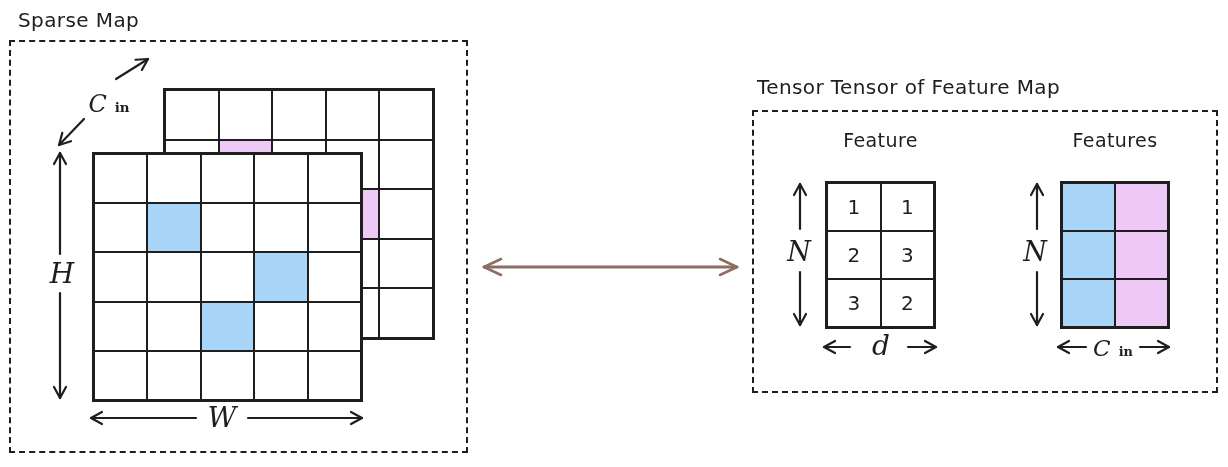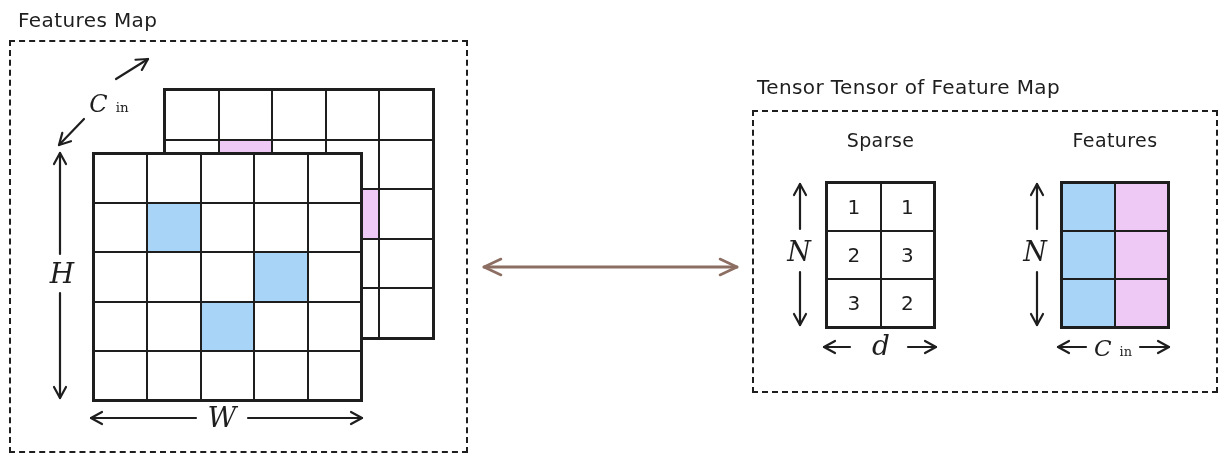--- a/index.html
+++ b/index.html
@@ -28,38 +28,38 @@
 
   .hand{position:absolute;font-family:"DejaVu Sans","Liberation Sans",sans-serif;color:var(--ink);letter-spacing:0.4px;z-index:6;}
   .fm-title{left:18px;top:8px;font-size:20px;}
   .st-title{left:757px;top:75px;font-size:20px;}
   .subtitle{font-size:19px;text-align:center;}
   .coords-title{left:828px;top:129px;width:105px;}
   .features-title{left:1055px;top:129px;width:120px;}
 
   .math{font-family:"DejaVu Serif","Liberation Serif",serif;font-style:italic;color:var(--ink);}
   .lbl{position:absolute;display:flex;align-items:center;justify-content:center;z-index:6;line-height:1;}
-  .math sub{font-style:normal;font-size:0.56em;line-height:1;transform:translateY(4px);margin-left:8px;}
+  .math sub{font-style:normal;font-size:0.56em;line-height:1;transform:translateY(4px);margin-left:8px;font-weight:bold;}
   .cin-left{left:82px;top:89px;width:54px;height:30px;font-size:24px;}
   .h-lbl{left:40px;top:256px;width:44px;height:36px;font-size:28px;}
   .w-lbl{left:198px;top:400px;width:48px;height:36px;font-size:28px;}
   .n1{left:776px;top:235px;width:46px;height:32px;font-size:27px;}
   .d-lbl{left:862px;top:329px;width:38px;height:34px;font-size:28px;}
   .n2{left:1012px;top:235px;width:46px;height:32px;font-size:27px;}
   .fcin{left:1086px;top:333px;width:54px;height:30px;font-size:23px;}
 
   .overlay{position:absolute;left:0;top:0;z-index:5;pointer-events:none;}
 </style>
 </head>
 <body>
 
 <div>
 
   <div class="dashed-box left-box"></div>
-  <div class="hand fm-title">Features Map</div>
+  <div class="hand fm-title">Sparse Map</div>
 
   <div class="grid back-grid" style="grid-template-columns: repeat(5, 1fr); grid-template-rows: repeat(5, 1fr);">
       <div class="cell" style="background: rgb(255, 255, 255);"></div>
       <div class="cell" style="background: rgb(255, 255, 255);"></div>
       <div class="cell" style="background: rgb(255, 255, 255);"></div>
       <div class="cell" style="background: rgb(255, 255, 255);"></div>
       <div class="cell" style="background: rgb(255, 255, 255);"></div>
       <div class="cell" style="background: rgb(255, 255, 255);"></div>
       <div class="cell" style="background: rgb(238, 201, 245);"></div>
       <div class="cell" style="background: rgb(255, 255, 255);"></div>
@@ -111,21 +111,21 @@
 
   <div class="math lbl cin-left">
     <span>C</span>
       <sub>in</sub>
   </div>
   <div class="math lbl h-lbl">H</div>
   <div class="math lbl w-lbl">W</div>
 
   <div class="dashed-box right-box"></div>
   <div class="hand st-title">Tensor Tensor of Feature Map</div>
-  <div class="hand subtitle coords-title">Sparse</div>
+  <div class="hand subtitle coords-title">Feature</div>
   <div class="hand subtitle features-title">Features</div>
 
   <div class="grid coords-table">
       <div class="cell tcell">1</div>
       <div class="cell tcell">1</div>
       <div class="cell tcell">2</div>
       <div class="cell tcell">3</div>
       <div class="cell tcell">3</div>
       <div class="cell tcell">2</div>
     </div>

